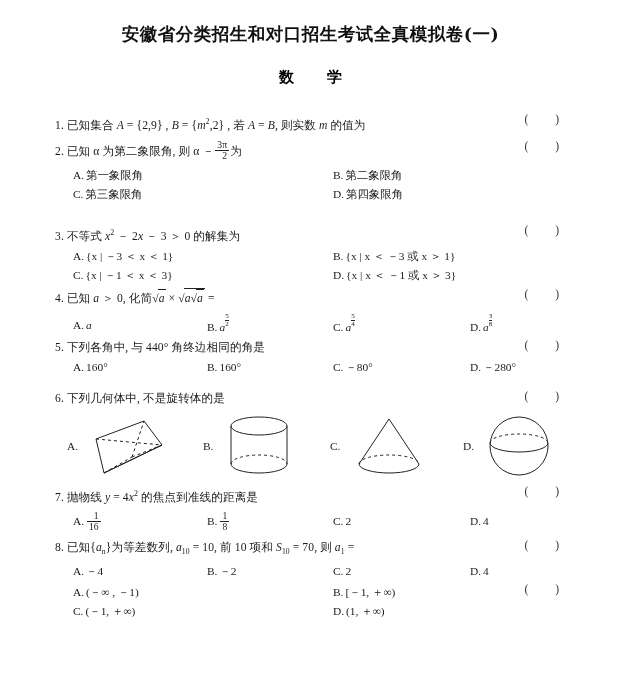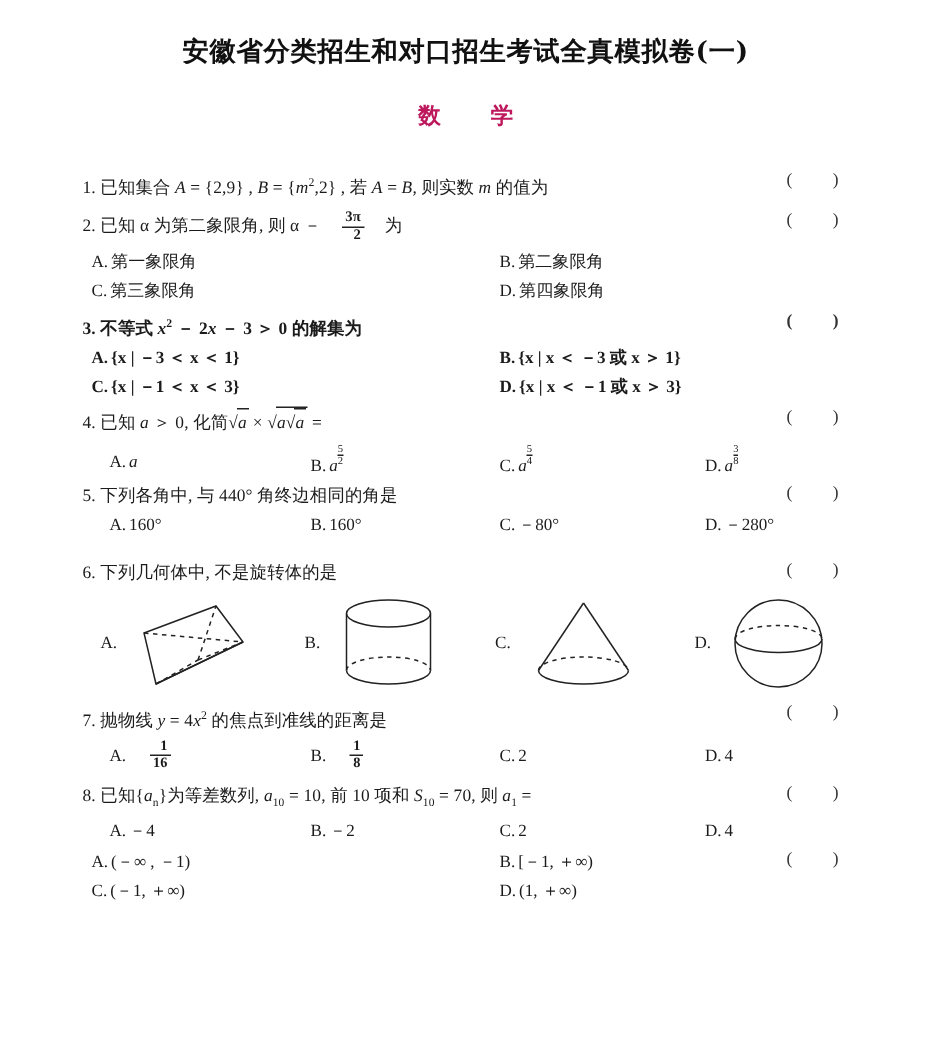--- a/index.html
+++ b/index.html
@@ -30,21 +30,21 @@
     color: #111;
   }
   .doc-subject {
     text-align: center;
     font-family: "DejaVu Serif", "Liberation Serif", serif;
     font-weight: bold;
     font-size: 15px;
     letter-spacing: 14px;
     padding-left: 14px;
     margin: 22px 0 0 0;
-    color: #be185d;
+    color: #000000;
   }
   .body-block {
     margin-top: 26px;
     padding: 0 50px 0 55px;
   }
   .instruction {
     font-family: "DejaVu Sans", "Liberation Sans", sans-serif;
     font-weight: bold;
     font-size: 11.2px;
     line-height: 19px;
@@ -81,34 +81,33 @@
   .opt-row.tall { height: 24px; line-height: 24px; }
   .opt {
     position: absolute;
     font-size: 11.4px;
     white-space: nowrap;
   }
   .c1 { left: 18px; }
   .c2 { left: 152px; }
   .c3 { left: 278px; }
   .c4 { left: 415px; }
-  .h1 { left: 6px; }
+  .h1 { left: 18px; }
   .h2 { left: 278px; }
   .lbl { margin-right: 2px; }
   i.v { font-family: "Liberation Serif", serif; font-style: italic; }
   sup.ex { font-size: 0.68em; vertical-align: super; }
   sub.ix { font-size: 0.66em; vertical-align: sub; }
   .frac {
     display: inline-block;
     vertical-align: -0.48em;
     text-align: right;
     font-size: 0.84em;
     line-height: 1.05;
-    margin: 0 14px;
-    font-weight: bold;
+    margin: 0 1px;
   }
   .frac .num { display: block; padding: 0 2px; }
   .frac .den { display: block; border-top: 1px solid #222; padding: 0 2px; }
   .sfrac {
     display: inline-block;
     vertical-align: super;
     font-size: 0.62em;
     text-align: center;
     line-height: 1.0;
   }
@@ -170,21 +169,21 @@
           <span class="opt h1"><span class="lbl">A.</span><span>第一象限角</span></span>
           <span class="opt h2"><span class="lbl">B.</span><span>第二象限角</span></span>
         </div>
         <div class="opt-row">
           <span class="opt h1"><span class="lbl">C.</span><span>第三象限角</span></span>
           <span class="opt h2"><span class="lbl">D.</span><span>第四象限角</span></span>
         </div>
       </div>
     </div>
 
-    <div class="q" style="margin-top:3px;font-weight:bold;">
+    <div class="q" style="margin-top:20px;">
       <div class="q-stem">
         3. 不等式 <i class="v">x</i><sup class="ex">2</sup> － 2<i class="v">x</i> － 3 ＞ 0 的解集为
       </div>
       <div class="ans-paren">(    )</div>
       <div class="opts">
         <div class="opt-row">
           <span class="opt h1"><span class="lbl">A.</span><span>{x | －3 ＜ x ＜ 1}</span></span>
           <span class="opt h2"><span class="lbl">B.</span><span>{x | x ＜ －3 或 x ＞ 1}</span></span>
         </div>
         <div class="opt-row">

